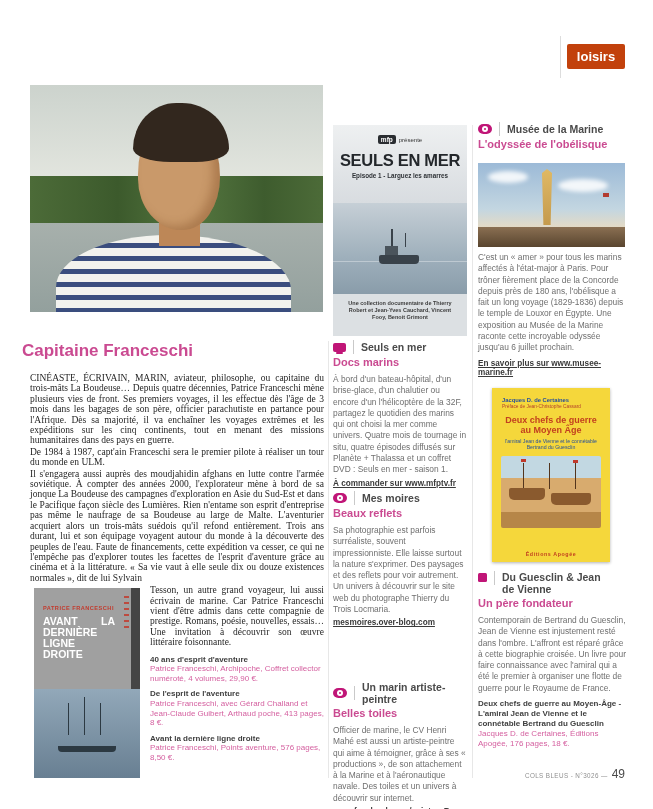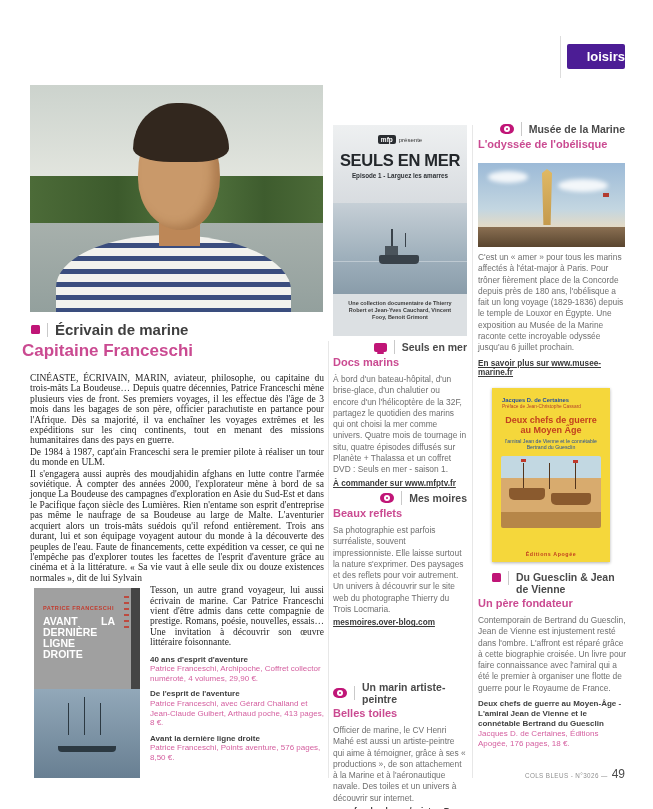--- a/index.html
+++ b/index.html
@@ -5,41 +5,41 @@
   html,body{margin:0;padding:0;background:#ffffff;}
   #page{position:relative;width:653px;height:809px;background:#fff;overflow:hidden;
         font-family:"Liberation Sans",sans-serif;-webkit-font-smoothing:antialiased;}
 
   .vline{position:absolute;width:1px;background:#e7e7e7;}
   #vl-left{left:328px;top:341px;height:437px;}
   #vl-right{left:472px;top:125px;height:653px;}
   #vl-tab{left:560px;top:36px;height:42px;background:#ddd;}
 
   
-  .tab{position:absolute;left:567px;top:44px;width:58px;height:25px;background:#4c1d95;
-       color:#fff;font-weight:bold;font-size:13px;line-height:25px;text-align:right;border-radius:2px;}
+  .tab{position:absolute;left:567px;top:44px;width:58px;height:25px;background:#c2410c;
+       color:#fff;font-weight:bold;font-size:13px;line-height:25px;text-align:center;border-radius:2px;}
 
   
   .hero{position:absolute;left:30px;top:85px;width:293px;height:227px;overflow:hidden;background:#d5d8d2;}
   .hero .sky{position:absolute;left:0;right:0;top:0;height:48%;background:linear-gradient(#ccd3cd,#e6e8e1);}
   .hero .forest{position:absolute;left:0;right:0;top:40%;height:23%;
         background:linear-gradient(90deg,#4c6b38,#3c5a2c 30%,#557740 55%,#3e5c2e 80%,#4c6b38);
         border-radius:0 0 4px 4px;}
   .hero .water{position:absolute;left:0;right:0;top:61%;bottom:0;background:linear-gradient(#a7b0ac,#93a09d);}
   .hero .shirt{position:absolute;left:9%;right:11%;top:66%;bottom:-3%;
         background:repeating-linear-gradient(#f2f2ee 0 8px,#3a4d7e 8px 13px);
         border-radius:48% 52% 0 0 / 62% 66% 0 0;}
   .hero .neck{position:absolute;left:44%;top:55%;width:14%;height:16%;background:#bd8757;}
   .hero .head{position:absolute;left:37%;top:12%;width:28%;height:52%;background:#c9996a;
         border-radius:48% 52% 46% 54% / 54% 56% 46% 44%;box-shadow:inset -7px -4px 10px rgba(120,70,30,.35);}
   .hero .hair{position:absolute;left:35%;top:8%;width:33%;height:26%;background:#32271e;
         border-radius:55% 60% 42% 48% / 95% 95% 28% 28%;}
 
   
-  .kicker-row{display:flex;align-items:center;justify-content:flex-end;}
+  .kicker-row{display:flex;align-items:center;}
   .kicker-row.top{align-items:flex-start;}
   .sq-icon{width:9px;height:9px;background:#c01577;border-radius:1.5px;flex:0 0 auto;}
   .kdiv{width:1px;height:14px;background:#c9c9c9;margin:0 7px;flex:0 0 auto;}
   .kicker-text{font-size:10.5px;font-weight:bold;color:#4a4a4a;line-height:12px;}
   .kicker-text.lg{font-size:15px;line-height:17px;color:#3f3f3f;}
   .eye-icon{position:relative;width:14px;height:10px;background:#c01577;flex:0 0 auto;
         border-radius:50% 50% 50% 50% / 65% 65% 65% 65%;}
   .eye-icon::before{content:"";position:absolute;left:4px;top:2px;width:6px;height:6px;background:#fff;border-radius:50%;}
   .eye-icon::after{content:"";position:absolute;left:6px;top:4px;width:2px;height:2px;background:#c01577;border-radius:50%;}
   .tv-icon{position:relative;width:13px;height:9px;background:#c01577;border-radius:2px;flex:0 0 auto;}
@@ -153,25 +153,20 @@
   <div class="hero">
     <div class="sky"></div>
     <div class="forest"></div>
     <div class="water"></div>
     <div class="shirt"></div>
     <div class="neck"></div>
     <div class="head"></div>
     <div class="hair"></div>
   </div>
 
-  <div class="kicker-row a-kicker">
-    <span class="sq-icon"></span>
-    <span class="kdiv"></span>
-    <span class="kicker-text lg">Écrivain de marine</span>
-  </div>
   <div class="a-title">Capitaine Franceschi</div>
 
   <div class="body-copy">
     <p>CINÉASTE, ÉCRIVAIN, MARIN, aviateur, philosophe, ou capitaine du trois-mâts La Boudeuse… Depuis quatre décennies, Patrice Franceschi mène plusieurs vies de front. Ses premiers voyages, il les effectue dès l'âge de 3 mois dans les bagages de son père, officier parachutiste en partance pour l'Afrique. Dès sa majorité, il va enchaîner les voyages extrêmes et les expéditions sur les cinq continents, tout en menant des missions humanitaires dans des pays en guerre.</p>
     <p>De 1984 à 1987, capt'ain Franceschi sera le premier pilote à réaliser un tour du monde en ULM.</p>
     <p>Il s'engagera aussi auprès des moudjahidin afghans en lutte contre l'armée soviétique. À compter des années 2000, l'explorateur mène à bord de sa jonque La Boudeuse des campagnes d'exploration en Asie du Sud-Est et dans le Pacifique façon siècle des Lumières. Rien n'entame son esprit d'entreprise pas même le naufrage de sa Boudeuse au large de Malte. L'aventurier acquiert alors un trois-mâts suédois qu'il refond entièrement. Trois ans durant, lui et son équipage voyagent autour du monde à la découverte des peuples de l'eau. Faute de financements, cette expédition va cesser, ce qui ne l'empêche pas d'explorer toutes les facettes de l'esprit d'aventure grâce au cinéma et à la littérature. « Sa vie vaut à elle seule dix ou douze existences normales », dit de lui Sylvain</p>
     <div class="wrapzone">
       <div class="gcover">
         <div class="gc-author">PATRICE FRANCESCHI</div>
         <div class="gc-title">AVANT LA DERNIÈRE LIGNE DROITE</div>

